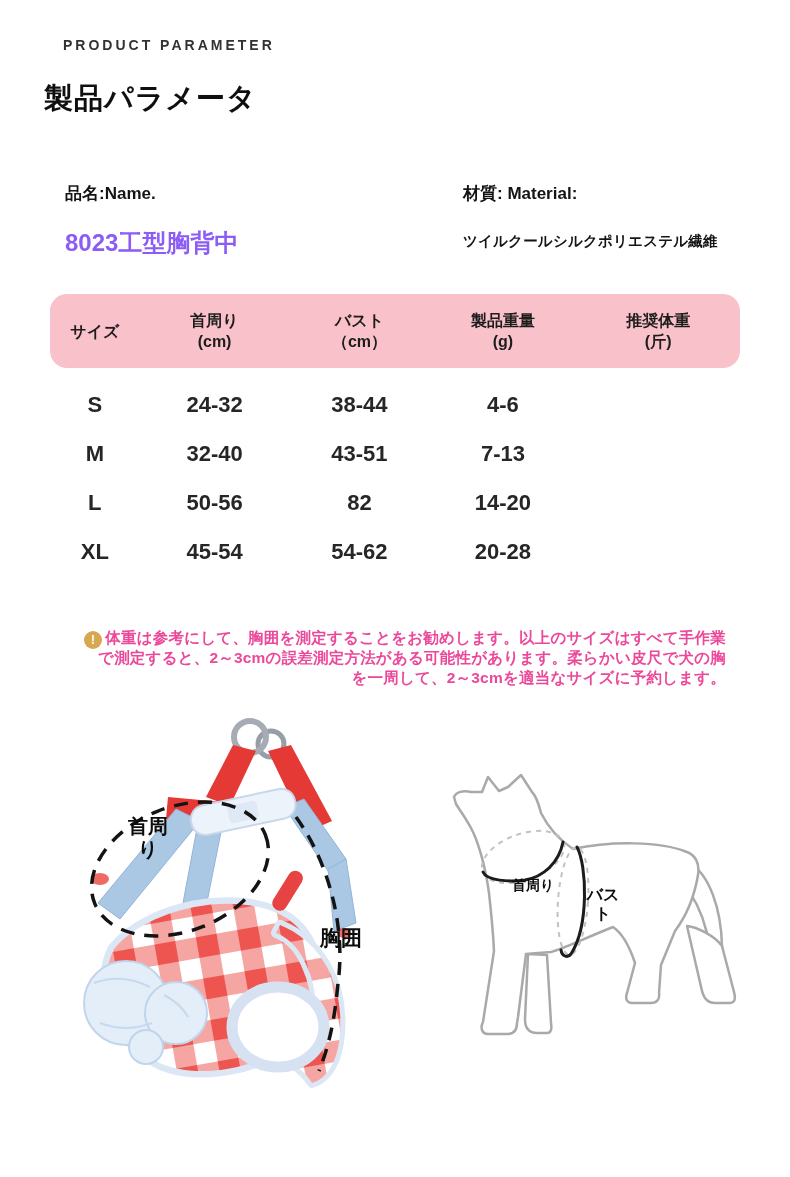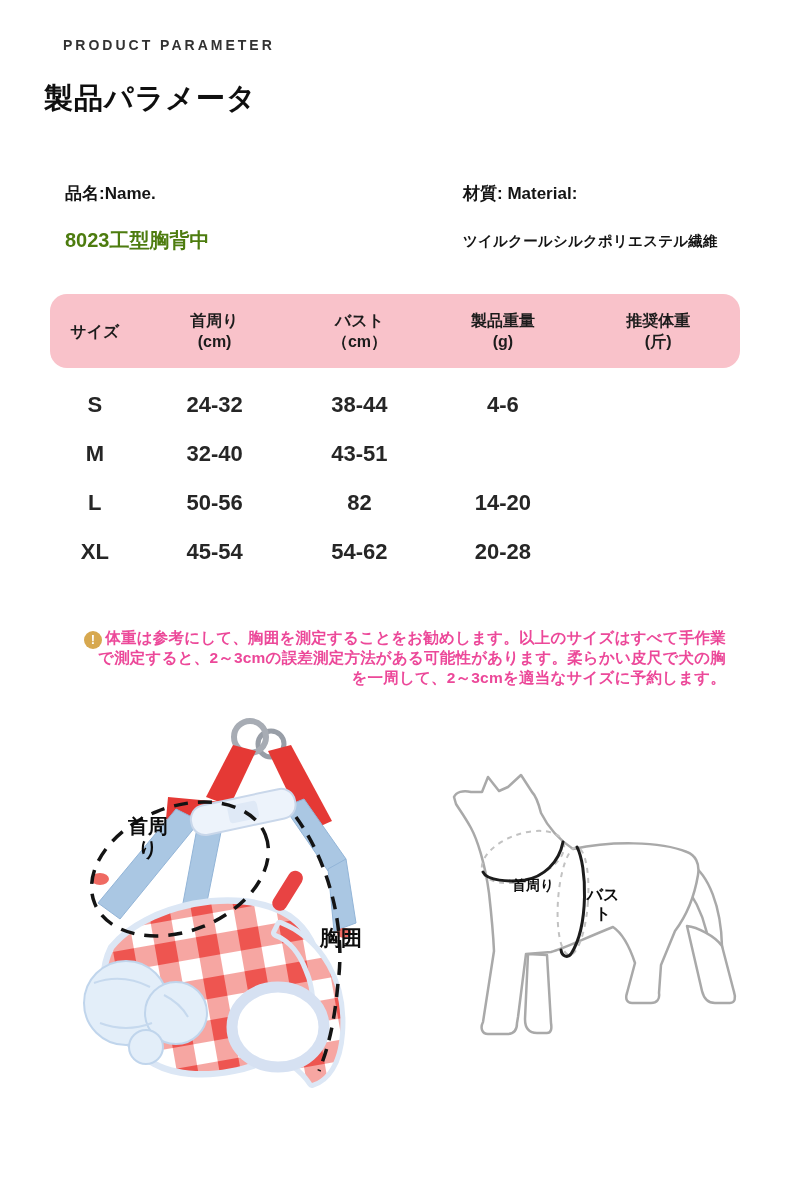--- a/index.html
+++ b/index.html
@@ -13,21 +13,21 @@
     position:absolute; left:63px; top:34px;
     font-size:14px; font-weight:bold; letter-spacing:3px; color:#323232;
   }
   .page-title {
     position:absolute; left:44px; top:76px;
     font-size:29px; font-weight:bold; color:#0f0f0f; letter-spacing:1px;
   }
   .info-label { position:absolute; font-size:17px; font-weight:bold; color:#141414; }
   .info-label.name { left:65px; top:179px; }
   .info-label.material { left:463px; top:179px; }
-  .info-value-name { position:absolute; left:65px; top:224px; font-size:20px; font-weight:bold; color:#4d7c0f; }
+  .info-value-name { position:absolute; left:65px; top:224px; font-size:24px; font-weight:bold; color:#8b5cf6; }
   .info-value-material { position:absolute; left:463px; top:229px; font-size:14.5px; font-weight:bold; color:#141414; letter-spacing:0.2px; }
 
   .size-table { position:absolute; left:50px; top:291px; width:690px; }
   .st-header {
     display:grid; grid-template-columns:13% 21.7% 20.3% 21.3% 23.7%;
     height:74px; border-radius:17px; background:#f9c2ca; align-items:center;
   }
   .st-col { text-align:center; font-weight:bold; font-size:16px; line-height:21px; color:#1c1c1c; }
   .st-body { margin-top:12px; }
   .st-row {
@@ -96,20 +96,21 @@
       <div class="st-row">
         <div class="st-cell">S</div>
         <div class="st-cell">24-32</div>
         <div class="st-cell">38-44</div>
         <div class="st-cell">4-6</div>
       </div>
       <div class="st-row">
         <div class="st-cell">M</div>
         <div class="st-cell">32-40</div>
         <div class="st-cell">43-51</div>
+        <div class="st-cell">7-13</div>
       </div>
       <div class="st-row">
         <div class="st-cell">L</div>
         <div class="st-cell">50-56</div>
         <div class="st-cell">82</div>
         <div class="st-cell">14-20</div>
       </div>
       <div class="st-row">
         <div class="st-cell">XL</div>
         <div class="st-cell">45-54</div>

